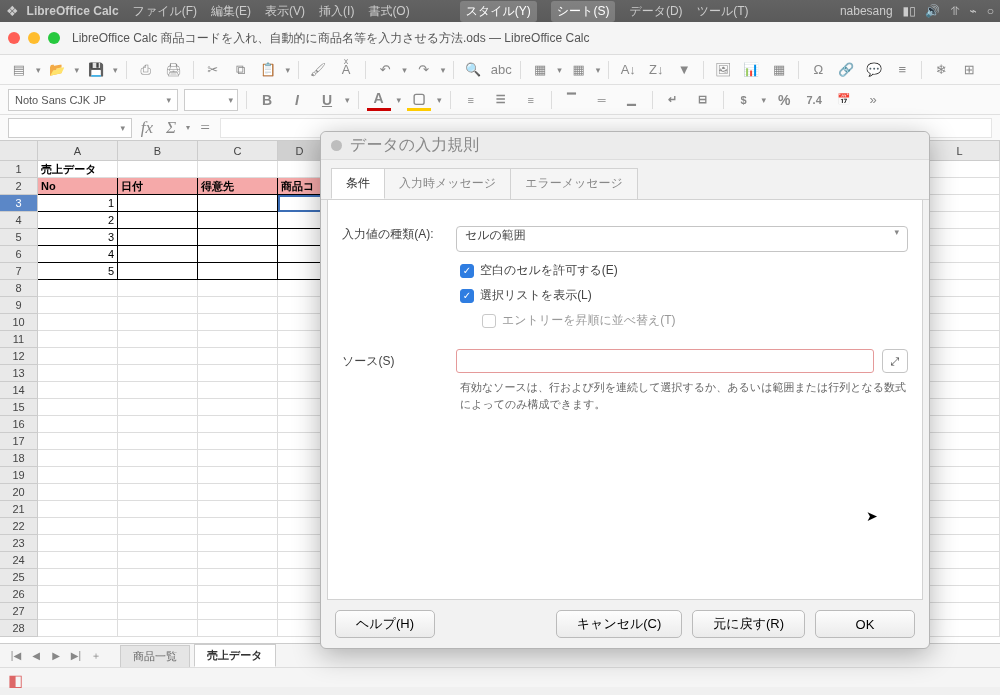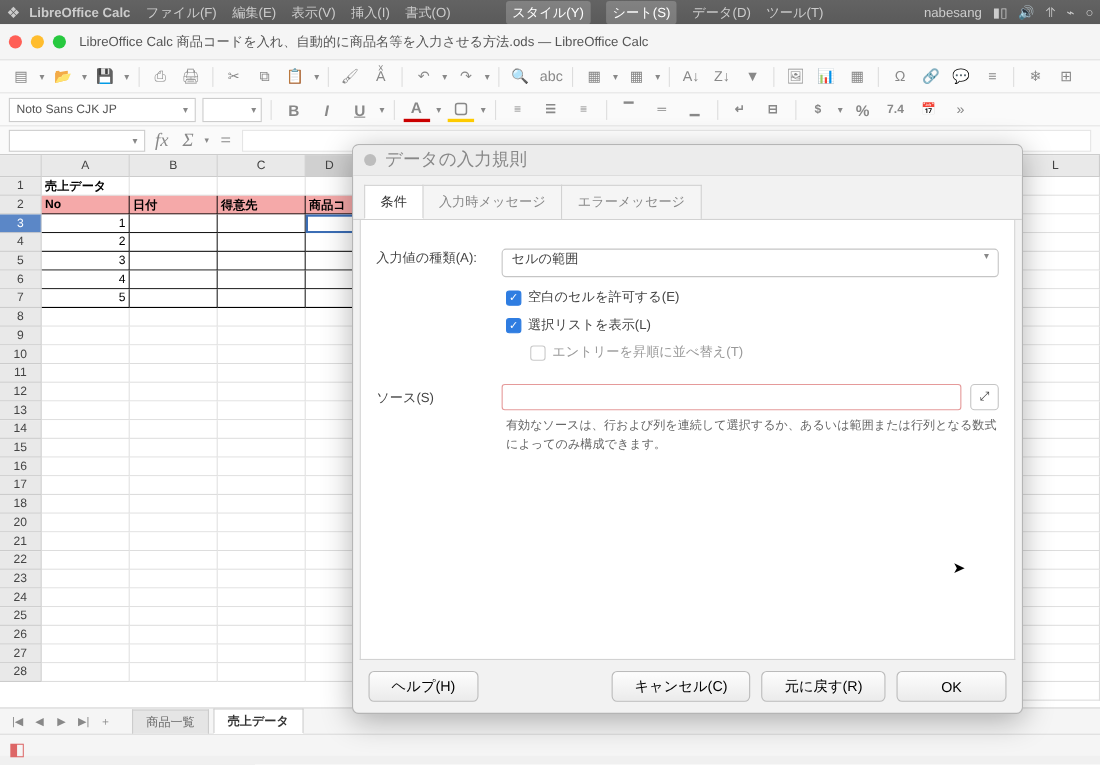--- a/index.html
+++ b/index.html
@@ -363,20 +363,27 @@
     <div class="cell col-D"></div>
         </div>
         <div class="row">
           <div class="rowhdr">18</div>
     <div class="cell col-A"></div>
     <div class="cell col-B"></div>
     <div class="cell col-C"></div>
     <div class="cell col-D"></div>
         </div>
         <div class="row">
+          <div class="rowhdr">19</div>
+    <div class="cell col-A"></div>
+    <div class="cell col-B"></div>
+    <div class="cell col-C"></div>
+    <div class="cell col-D"></div>
+        </div>
+        <div class="row">
           <div class="rowhdr">20</div>
     <div class="cell col-A"></div>
     <div class="cell col-B"></div>
     <div class="cell col-C"></div>
     <div class="cell col-D"></div>
         </div>
         <div class="row">
           <div class="rowhdr">21</div>
     <div class="cell col-A"></div>
     <div class="cell col-B"></div>

